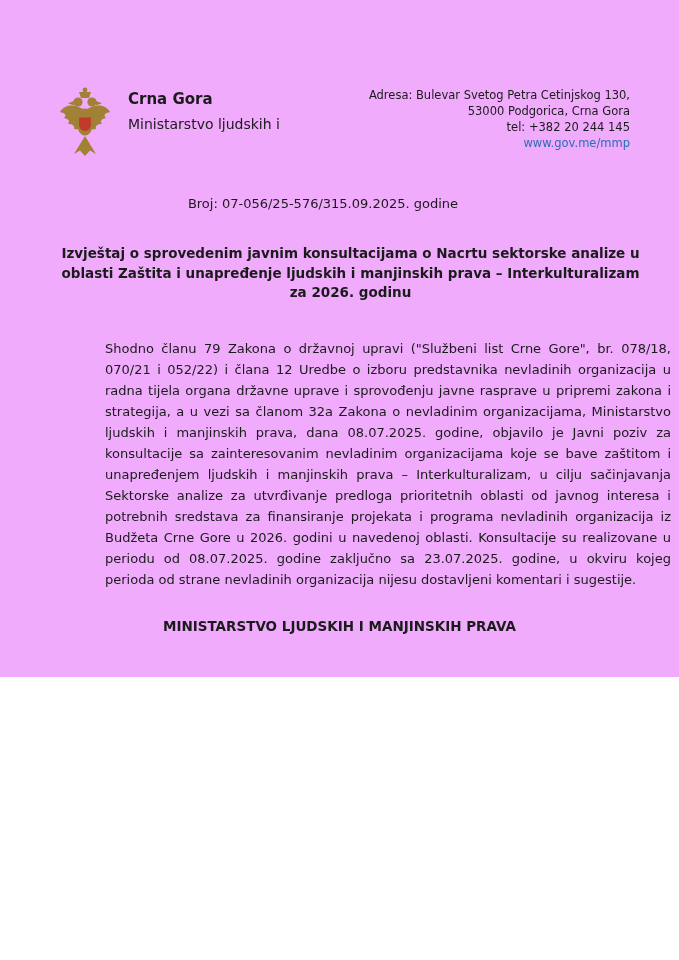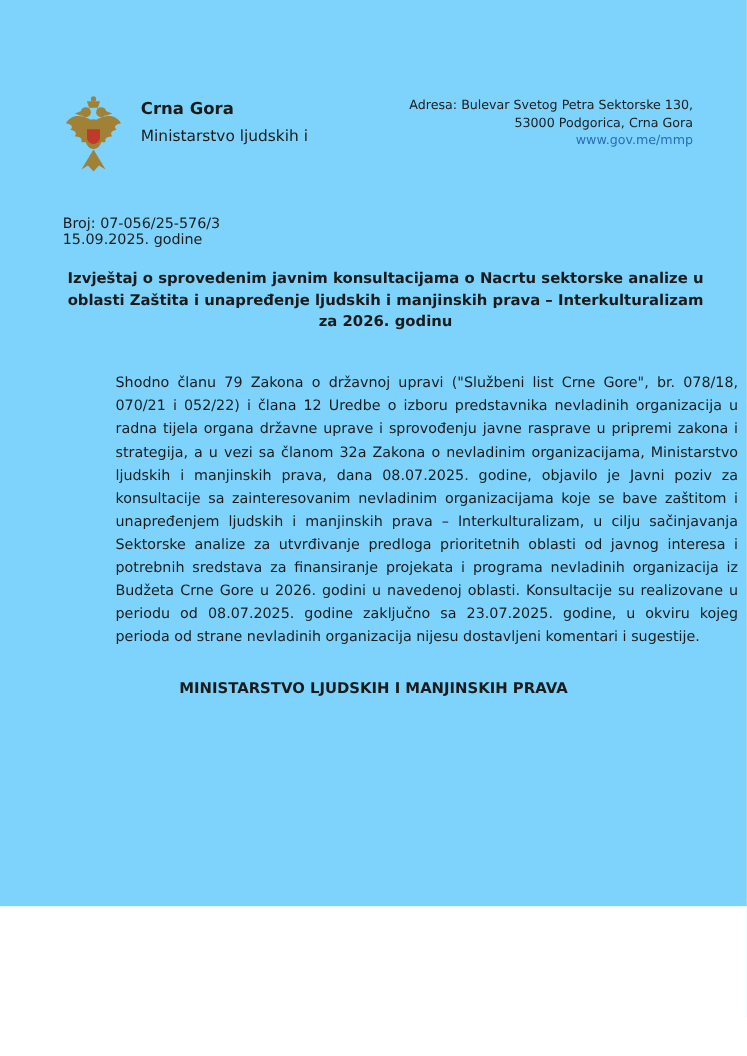--- a/index.html
+++ b/index.html
@@ -3,22 +3,22 @@
 <meta charset="utf-8">
 <style>
   html, body {
     margin: 0;
     padding: 0;
     background: #ffffff;
   }
   .page {
     position: relative;
     width: 679px;
-    height: 824px;
-    background: #7dd3fc;
+    height: 677px;
+    background: #f0abfc;
     font-family: "DejaVu Sans", "Liberation Sans", sans-serif;
     color: #1b1b1b;
     box-sizing: border-box;
     overflow: hidden;
   }
   .header {
     position: absolute;
     top: 86px;
     left: 58px;
     right: 49px;
@@ -56,21 +56,20 @@
     cursor: pointer;
   }
   .meta-row {
     position: absolute;
     top: 196px;
     left: 57px;
     right: 57px;
     display: flex;
     justify-content: center;
     font-size: 13px;
-    flex-direction: column;
   }
   .meta-date {
     margin-right: 33px;
   }
   .doc-title {
     position: absolute;
     top: 244px;
     left: 36px;
     right: 36px;
     text-align: center;
@@ -131,22 +130,23 @@
         <path d="M20.5 31 h13 v8 a6.5 6.5 0 0 1 -13 0 Z" fill="#c0392b" stroke="#a08136" stroke-width="1.2"></path>
       </svg>
     </div>
 
     <div class="org-block">
       <div class="org-name">Crna Gora</div>
       <div class="org-dept">Ministarstvo ljudskih i</div>
     </div>
 
     <div class="address-block">
-      <div>Adresa: Bulevar Svetog Petra Sektorske 130,</div>
+      <div>Adresa: Bulevar Svetog Petra Cetinjskog 130,</div>
       <div>53000 Podgorica, Crna Gora</div>
+      <div>tel: +382 20 244 145</div>
       <div>
         <a class="website-link">www.gov.me/mmp</a>
       </div>
     </div>
 
   </div>
 
   <div class="meta-row">
     <span>Broj: 07-056/25-576/3</span>
     <span class="meta-date">15.09.2025. godine</span>

